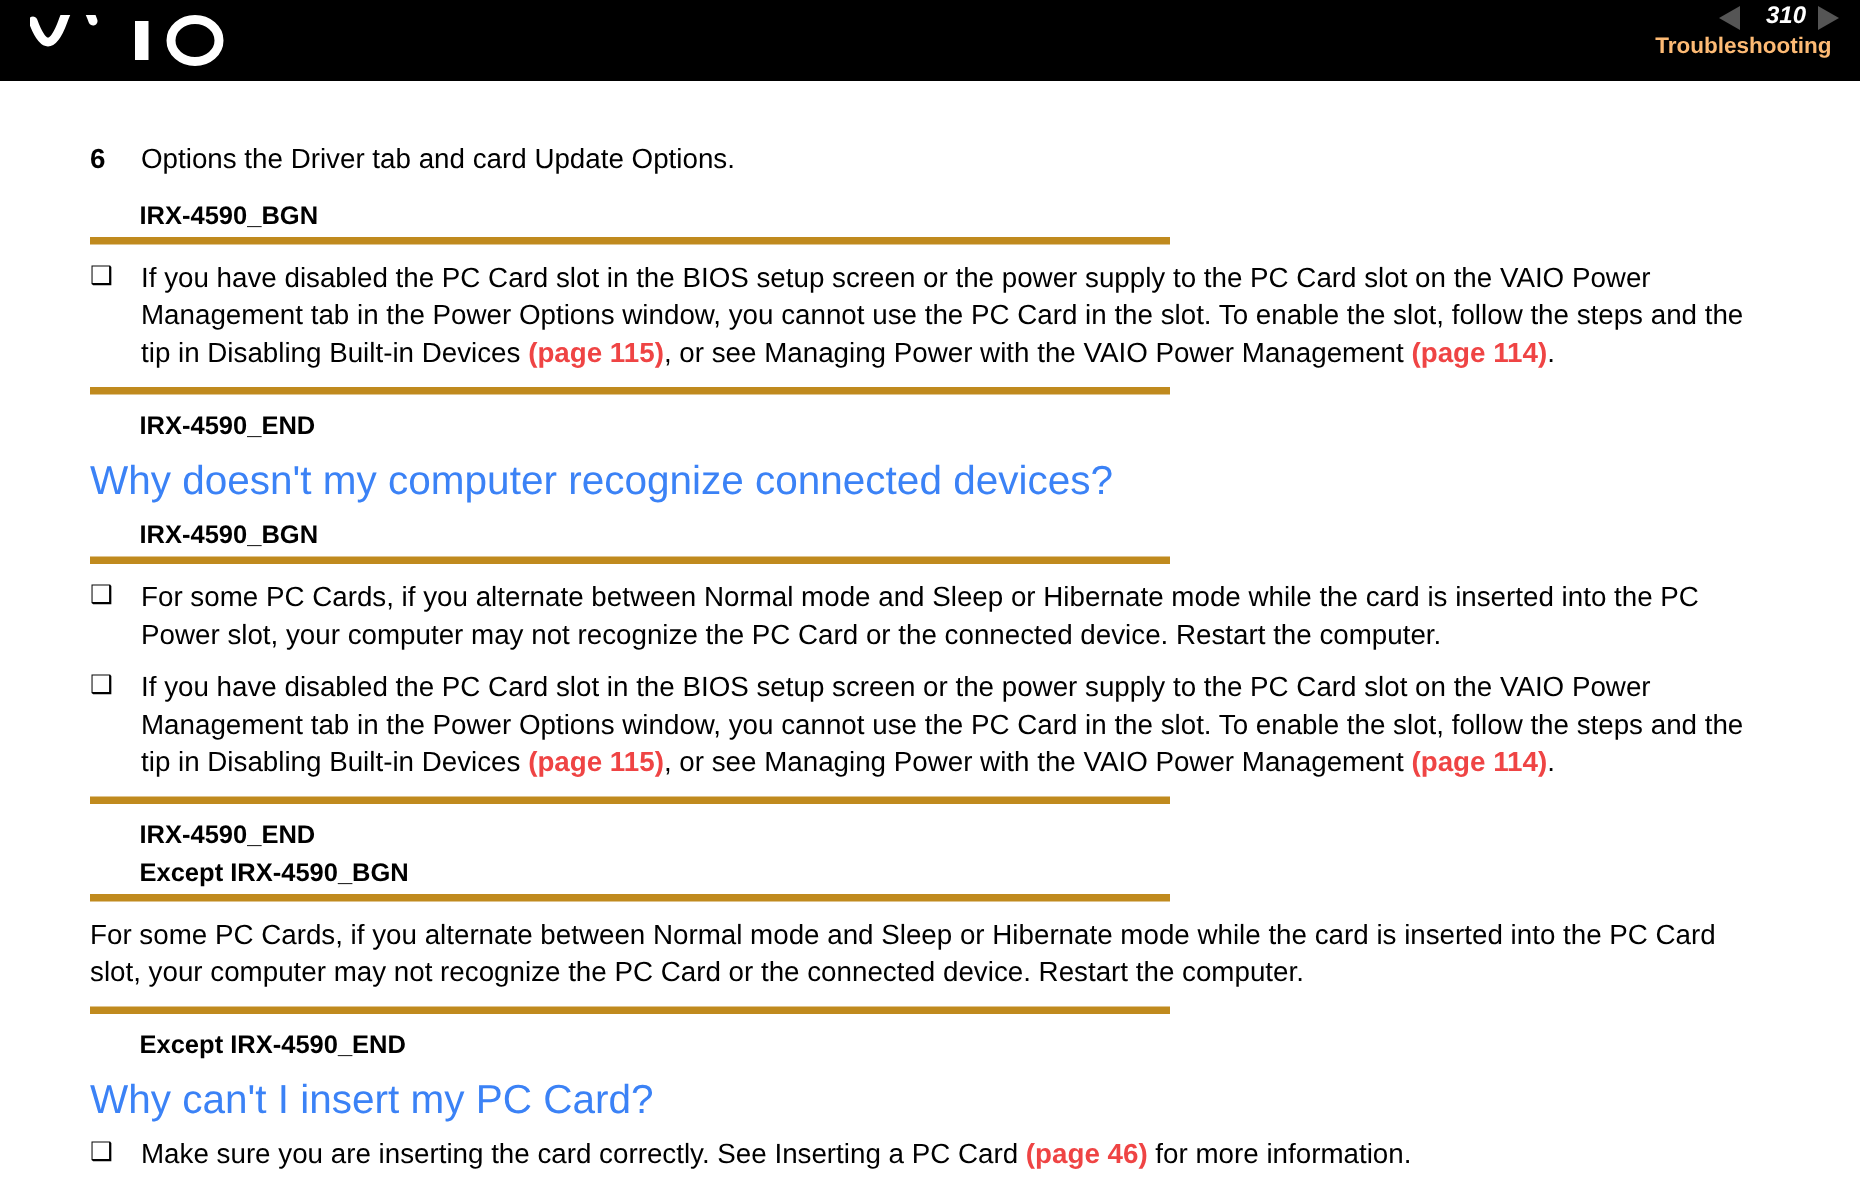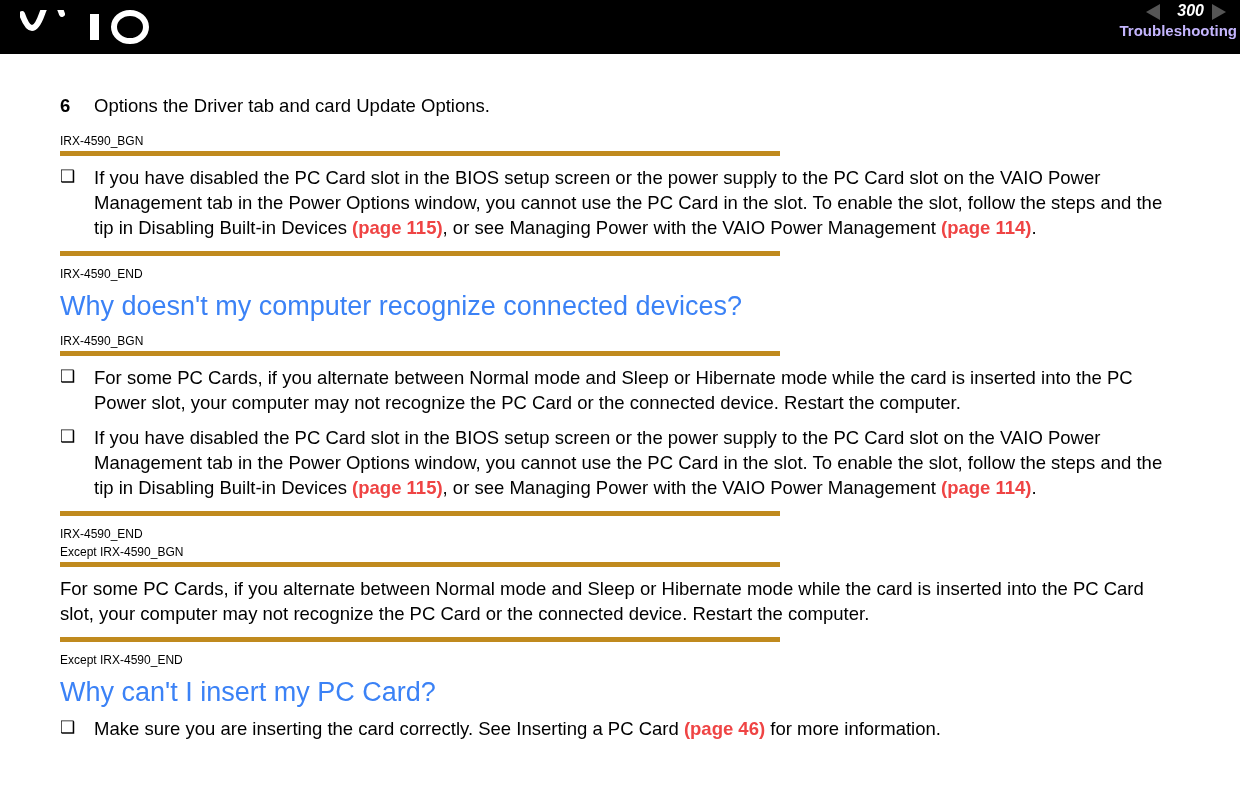--- a/index.html
+++ b/index.html
@@ -36,22 +36,22 @@
     top: 2px;
     right: 36px;
     color: #fff;
     font-weight: bold;
     font-style: italic;
     font-size: 16px;
   }
   .section-name {
     position: absolute;
     top: 22px;
-    right: 3px;
-    color: #c4b5fd;
+    right: 19px;
+    color: #fdba74;
     font-weight: bold;
     font-size: 15px;
   }
   .vaio-logo {
     position: absolute;
     left: 20px;
     top: 10px;
     display: flex;
     align-items: center;
     gap: 2px;
@@ -63,24 +63,25 @@
     line-height: 1.35;
   }
   .step-row {
     display: flex;
     gap: 18px;
     margin-bottom: 14px;
     align-items: baseline;
   }
   .step-num { font-weight: bold; min-width: 16px; }
   .marker {
-    font-size: 12px;
-    font-weight: normal;
+    font-size: 17px;
+    font-weight: bold;
     margin-bottom: 2px;
     margin-top: 8px;
+    margin-left: 33px;
   }
   .rule-orange {
     height: 5px;
     background: #c08a1e;
     width: 720px;
     margin-bottom: 10px;
   }
   .rule-orange.top { margin-top: 2px; }
   .bullet-row {
     display: flex;
@@ -110,21 +111,21 @@
 
 <div class="header-bar">
   <div class="vaio-logo">
     <svg width="140" height="34" viewBox="0 0 140 34">
       <path d="M2 4 Q 12 32 22 4 Q 32 -24 42 4" stroke="#fff" stroke-width="6" fill="none" stroke-linecap="round"></path>
       <rect x="70" y="4" width="9" height="26" fill="#fff"></rect>
       <ellipse cx="110" cy="17" rx="16" ry="14" stroke="#fff" stroke-width="6" fill="none"></ellipse>
     </svg>
   </div>
   <div class="nav-triangle-left"></div>
-  <div class="page-number">300</div>
+  <div class="page-number">310</div>
   <div class="nav-triangle-right"></div>
   <div class="section-name">Troubleshooting</div>
 </div>
 
 <div class="content">
 
   <div class="step-row">
     <span class="step-num">6</span>
     <span>
       <span>Options the </span><b>Driver</b><span> tab and card </span><b>Update Options</b><span>.</span>

